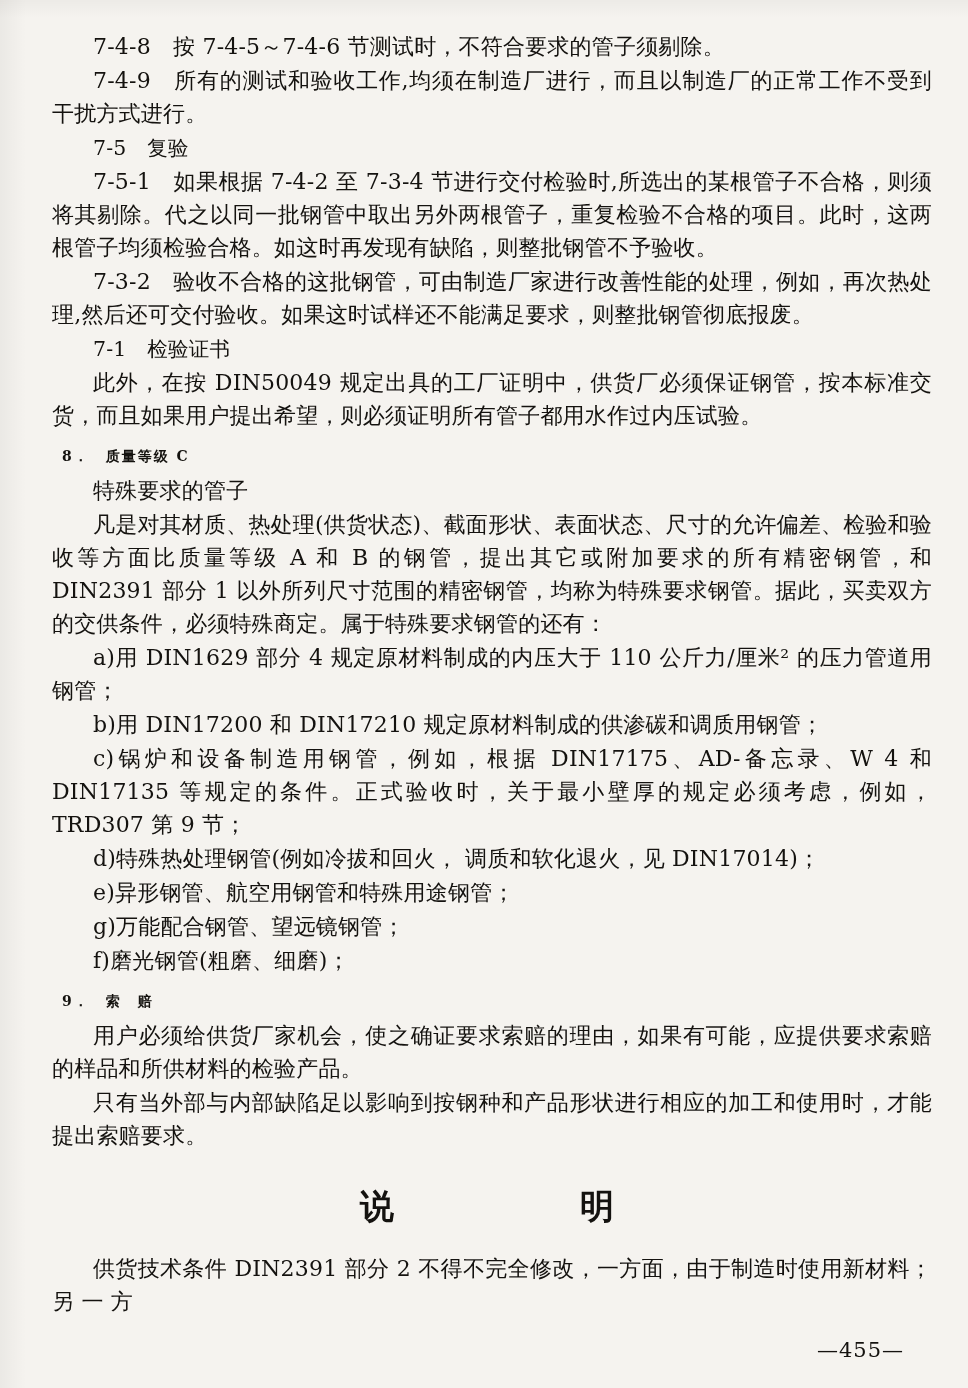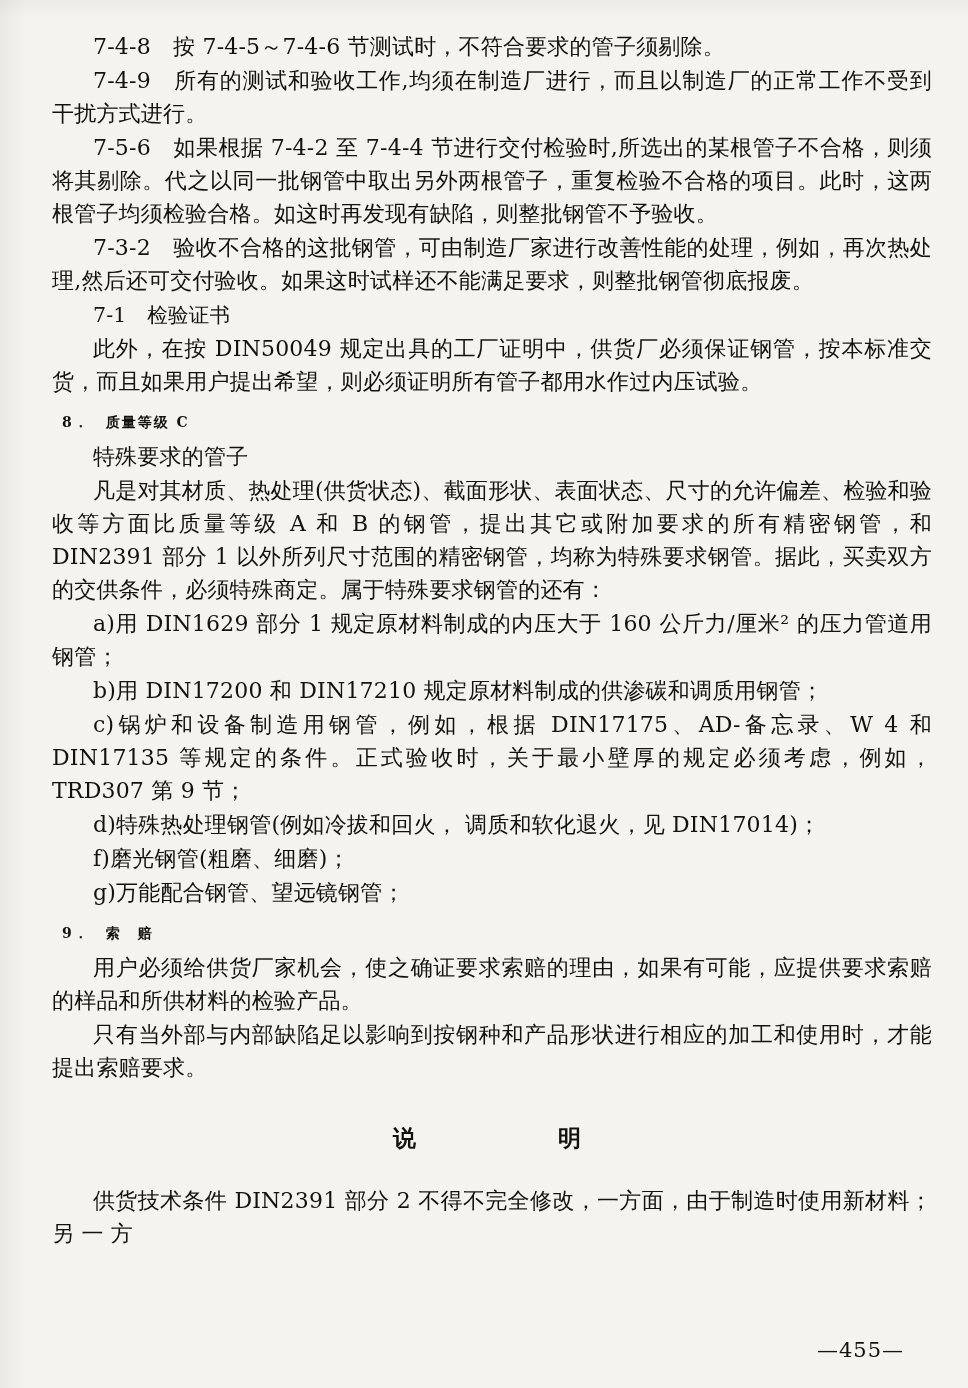--- a/index.html
+++ b/index.html
@@ -51,21 +51,21 @@
     text-indent: 10px;
   }
   .sec-title {
     font-size: 20.5px;
     line-height: 34px;
     text-indent: 41px;
     margin: 0;
   }
   .shuoming {
     text-align: center;
-    font-size: 23px;
+    font-size: 34px;
     font-weight: bold;
     letter-spacing: 10px;
     margin: 34px 0 26px 0;
     line-height: 40px;
   }
   .pagenum {
     position: absolute;
     right: 64px;
     bottom: 26px;
     font-size: 21px;
@@ -73,34 +73,36 @@
   }
 </style>
 </head>
 <body>
 
 <div class="page">
   <div class="content">
 
     <p class="ind">7-4-8　按 7-4-5～7-4-6 节测试时，不符合要求的管子须剔除。</p>
     <p class="ind">7-4-9　所有的测试和验收工作,均须在制造厂进行，而且以制造厂的正常工作不受到干扰方式进行。</p>
-    <p class="ind">7-5-6　如果根据 7-4-2 至 7-4-4 节进行交付检验时,所选出的某根管子不合格，则须将其剔除。代之以同一批钢管中取出另外两根管子，重复检验不合格的项目。此时，这两根管子均须检验合格。如这时再发现有缺陷，则整批钢管不予验收。</p>
+    <p class="sec-title">7-5　复验</p>
+    <p class="ind">7-5-1　如果根据 7-4-2 至 7-3-4 节进行交付检验时,所选出的某根管子不合格，则须将其剔除。代之以同一批钢管中取出另外两根管子，重复检验不合格的项目。此时，这两根管子均须检验合格。如这时再发现有缺陷，则整批钢管不予验收。</p>
     <p class="ind">7-3-2　验收不合格的这批钢管，可由制造厂家进行改善性能的处理，例如，再次热处理,然后还可交付验收。如果这时试样还不能满足要求，则整批钢管彻底报废。</p>
     <p class="sec-title">7-1　检验证书</p>
     <p class="ind">此外，在按 DIN50049 规定出具的工厂证明中，供货厂必须保证钢管，按本标准交货，而且如果用户提出希望，则必须证明所有管子都用水作过内压试验。</p>
 
     <p class="heading">8．　质量等级 C</p>
     <p class="ind">特殊要求的管子</p>
     <p class="ind">凡是对其材质、热处理(供货状态)、截面形状、表面状态、尺寸的允许偏差、检验和验收等方面比质量等级 A 和 B 的钢管，提出其它或附加要求的所有精密钢管，和 DIN2391 部分 1 以外所列尺寸范围的精密钢管，均称为特殊要求钢管。据此，买卖双方的交供条件，必须特殊商定。属于特殊要求钢管的还有：</p>
-    <p class="ind">a)用 DIN1629 部分 1 规定原材料制成的内压大于 160 公斤力/厘米² 的压力管道用钢管；</p>
+    <p class="ind">a)用 DIN1629 部分 4 规定原材料制成的内压大于 110 公斤力/厘米² 的压力管道用钢管；</p>
     <p class="ind">b)用 DIN17200 和 DIN17210 规定原材料制成的供渗碳和调质用钢管；</p>
     <p class="ind">c)锅炉和设备制造用钢管，例如，根据 DIN17175、AD-备忘录、W 4 和 DIN17135 等规定的条件。正式验收时，关于最小壁厚的规定必须考虑，例如， TRD307 第 9 节；</p>
     <p class="ind">d)特殊热处理钢管(例如冷拔和回火， 调质和软化退火，见 DIN17014)；</p>
+    <p class="ind">e)异形钢管、航空用钢管和特殊用途钢管；</p>
+    <p class="ind">g)万能配合钢管、望远镜钢管；</p>
     <p class="ind">f)磨光钢管(粗磨、细磨)；</p>
-    <p class="ind">g)万能配合钢管、望远镜钢管；</p>
 
     <p class="heading">9．　索　赔</p>
     <p class="ind">用户必须给供货厂家机会，使之确证要求索赔的理由，如果有可能，应提供要求索赔的样品和所供材料的检验产品。</p>
     <p class="ind">只有当外部与内部缺陷足以影响到按钢种和产品形状进行相应的加工和使用时，才能提出索赔要求。</p>
 
     <div class="shuoming">说　　　　明</div>
 
     <p class="ind">供货技术条件 DIN2391 部分 2 不得不完全修改，一方面，由于制造时使用新材料；另 一 方</p>
   </div>
 

